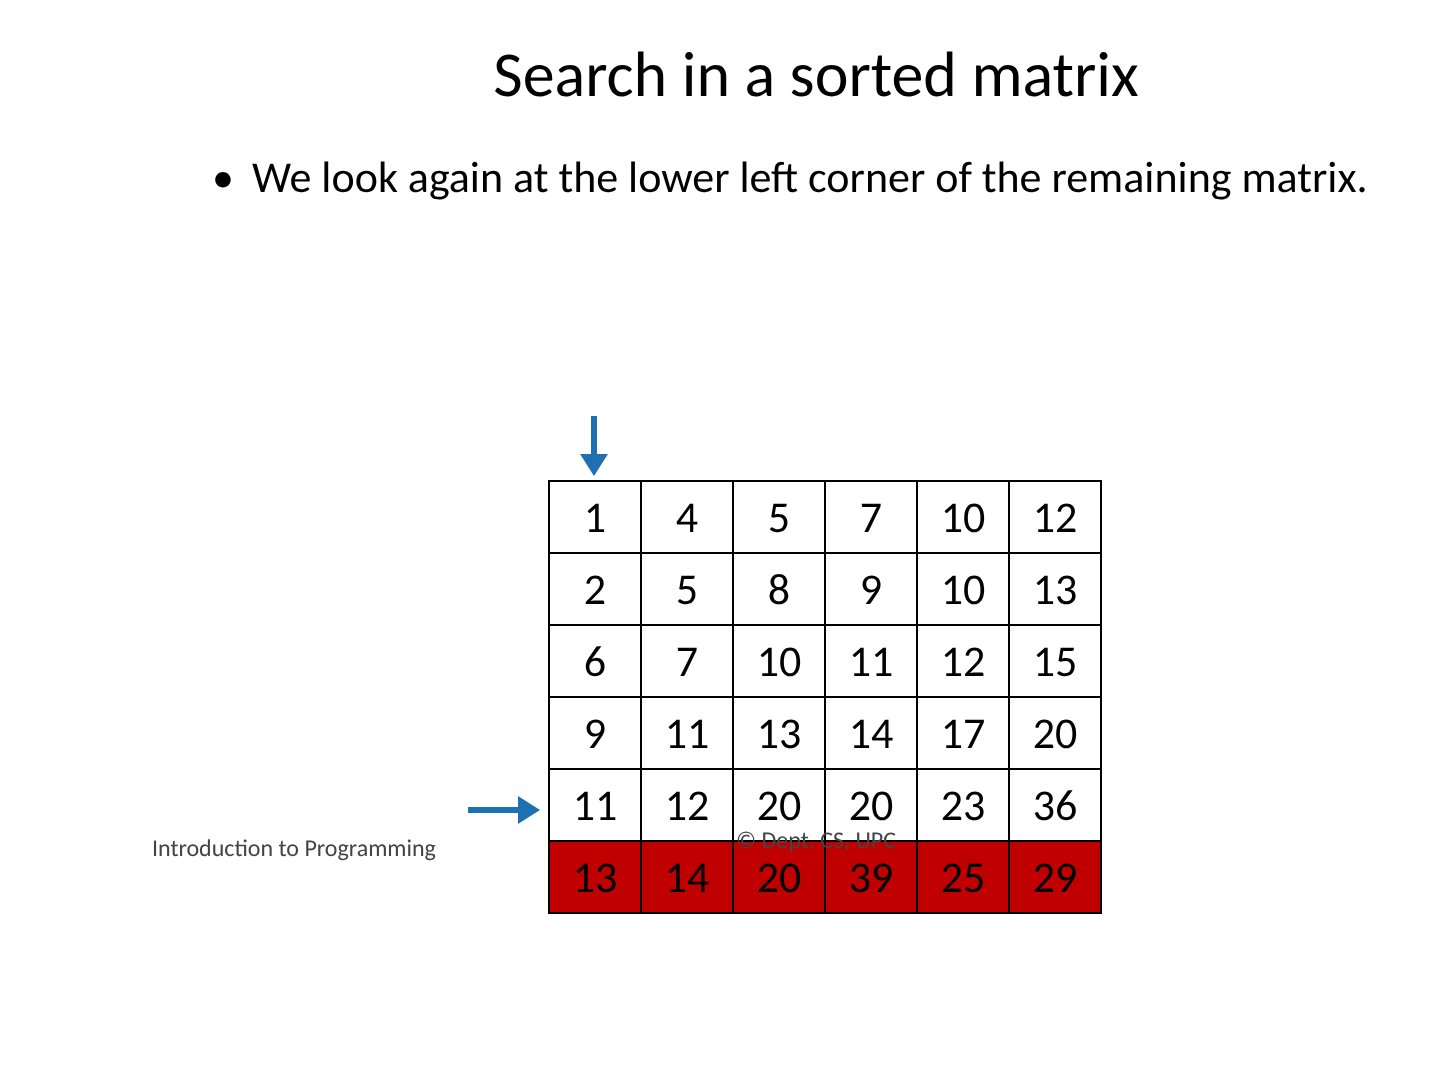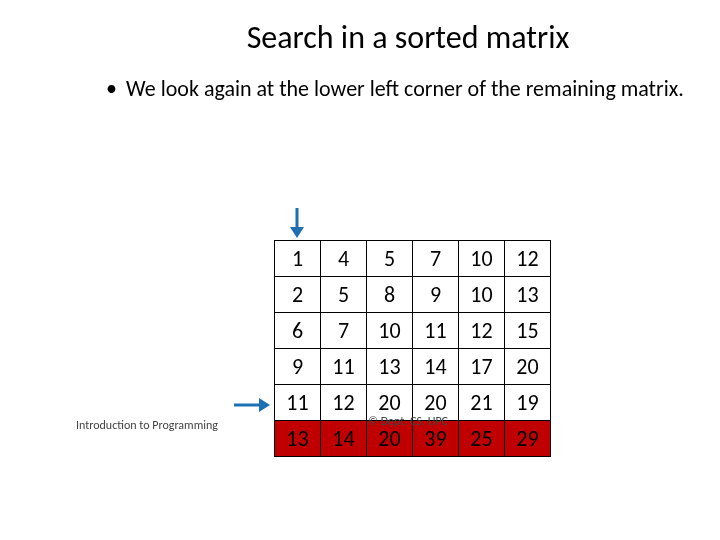--- a/index.html
+++ b/index.html
@@ -161,22 +161,22 @@
         <td>13</td>
         <td>14</td>
         <td>17</td>
         <td>20</td>
       </tr>
       <tr>
         <td>11</td>
         <td>12</td>
         <td>20</td>
         <td>20</td>
-        <td>21</td>
-        <td>19</td>
+        <td>23</td>
+        <td>36</td>
       </tr>
       <tr class="hl">
         <td>13</td>
         <td>14</td>
         <td>20</td>
         <td>39</td>
         <td>25</td>
         <td>29</td>
       </tr>
     </tbody>

